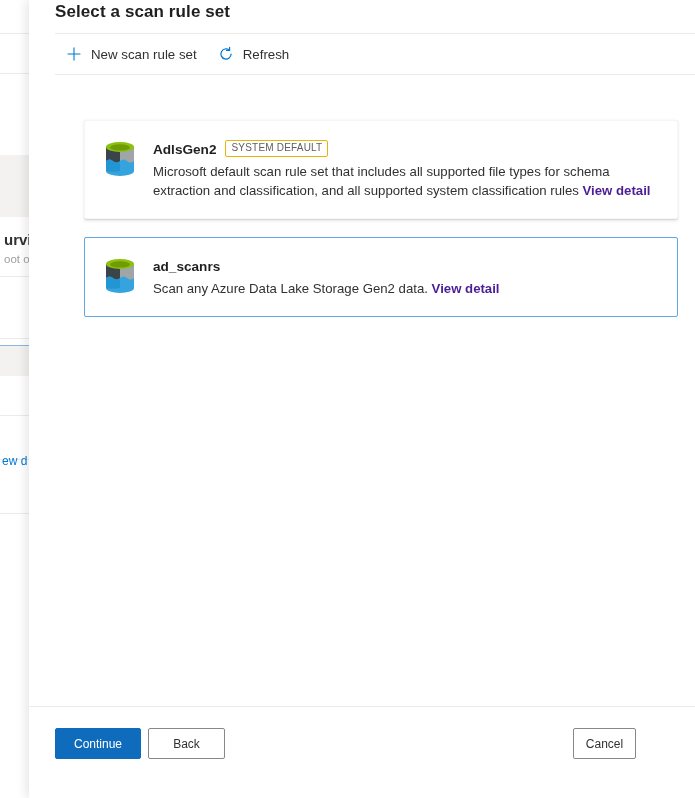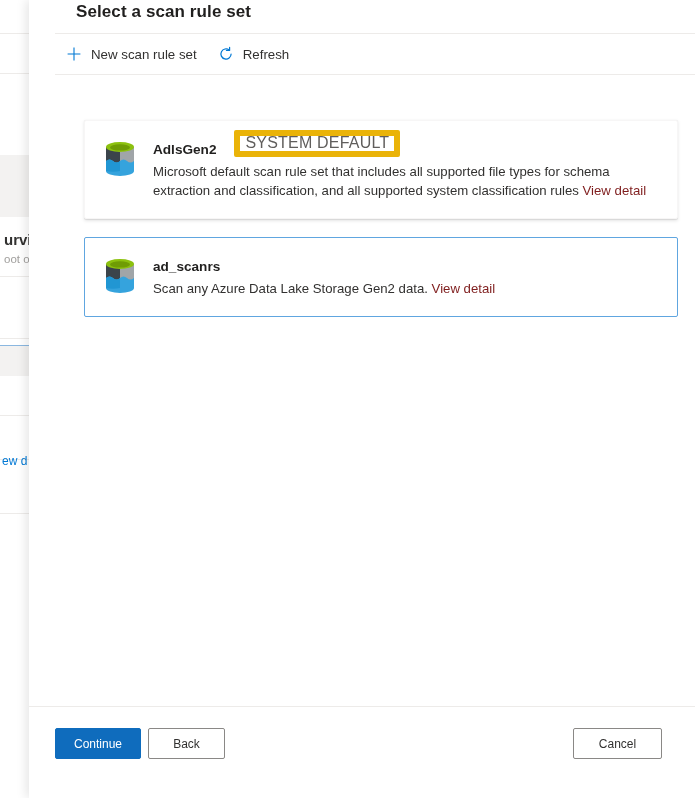--- a/index.html
+++ b/index.html
@@ -64,21 +64,20 @@
     padding: 0 26px;
     display: flex; align-items: flex-start;
   }
   #panel-title {
     font-size: 17px;
     font-weight: 600;
     color: #201f1e;
     line-height: 22px;
     margin-top: 1px;
     letter-spacing: .1px;
-    margin-left: 21px;
   }
 
   #header-rule {
     position: absolute; left: 26px; top: 33px;
     width: 640px; height: 1px; background: #edebe9;
   }
 
   
   #command-bar {
     position: absolute; left: 26px; top: 34px;
@@ -157,40 +156,41 @@
     display: flex; align-items: flex-end;
     height: 20px;
     margin-bottom: 5px;
   }
   .card-title {
     font-size: 13.6px;
     font-weight: bold;
     color: #201f1e;
   }
   .card-badge {
-    margin-left: 18px;
-    border: 6px solid #eab308;
+    margin-left: 9px;
+    border: 1px solid #eab308;
     border-radius: 2px;
     padding: 1px 5px 2px 5px;
-    font-size: 16px;
+    font-size: 10px;
     color: #605e5c;
     letter-spacing: .2px;
     line-height: 12px;
     white-space: nowrap;
   }
   .card-desc {
     font-size: 13.2px;
     color: #323130;
     line-height: 19px;
     max-width: 505px;
   }
   .view-detail {
-    color: #7f1d1d;
+    color: #4c1d95;
     text-decoration: none;
     cursor: pointer;
+    font-weight: bold;
   }
 
   
   #footer-rule {
     position: absolute; left: 0px; top: 706px;
     width: 666px; height: 1px; background: #edebe9;
   }
   #footer {
     position: absolute; left: 0px; top: 707px;
     width: 666px; height: 91px;
@@ -212,21 +212,21 @@
     color: #ffffff;
   }
   .btn-default {
     background: #ffffff;
     border: 1px solid #8a8886;
     color: #323130;
   }
 
   #btn-continue { left: 26px; top: 21px; width: 86px; }
   #btn-back     { left: 119px; top: 21px; width: 77px; }
-  #btn-cancel   { left: 544px; top: 21px; width: 89px; }
+  #btn-cancel   { left: 544px; top: 21px; width: 63px; }
 </style>
 </head>
 <body>
 
 <div id="bg-page">
   <div class="bg-strip" style="top:0px;height:34px;"></div>
   <div class="bg-strip" style="top:34px;height:40px;"></div>
   <div class="bg-shade" style="top:155px;height:62px;"></div>
   <div class="bg-strip" style="top:217px;height:60px;"></div>
   <div class="bg-text bg-title" style="top:231px;">urvi</div>

